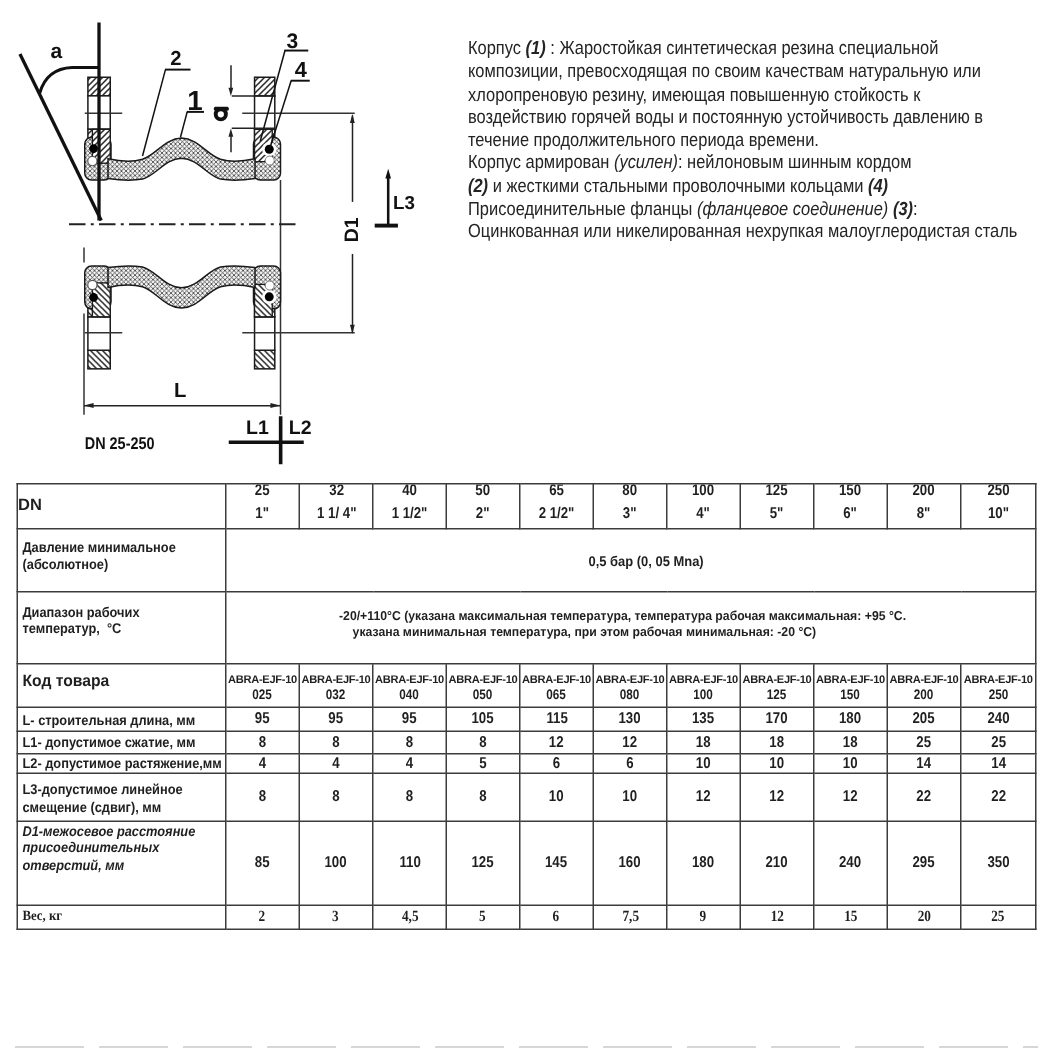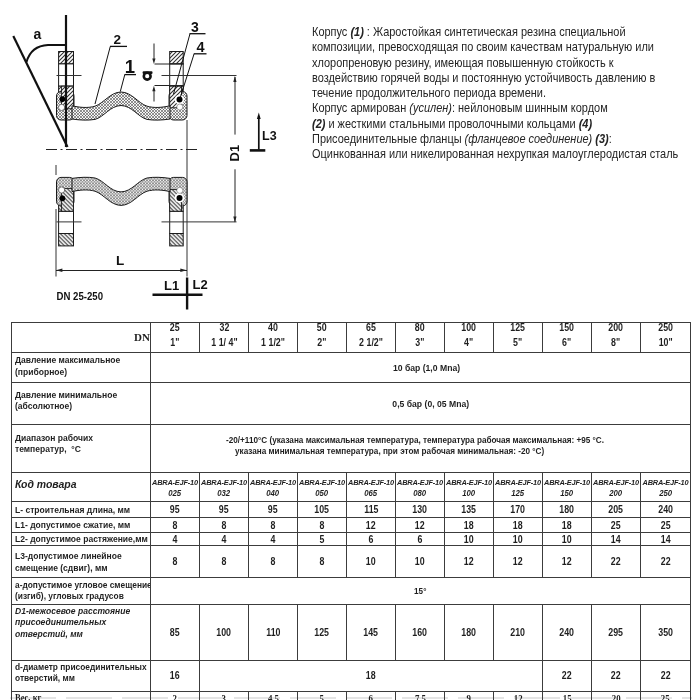--- a/index.html
+++ b/index.html
@@ -180,50 +180,46 @@
           <col style="width:49px;">
           <col style="width:49px;">
           <col style="width:49px;">
     <col style="width:49px;">
           <col style="width:49px;">
           <col style="width:50px;">
   </colgroup>
 
   <tbody>
           <tr style="height:30.3px;">
-    <td class="lab" style="text-align:right;font-size:11px;padding-left:0;font-family:Liberation Serif, serif;">DN</td>
+    <td class="lab" style="text-align:left;font-size:11px;padding-left:0;">DN</td>
     <td class="hdr"><span class="t">25<br>1"</span></td>
     <td class="hdr"><span class="t">32<br>1 1/ 4"</span></td>
     <td class="hdr"><span class="t">40<br>1 1/2"</span></td>
     <td class="hdr"><span class="t">50<br>2"</span></td>
     <td class="hdr"><span class="t">65<br>2 1/2"</span></td>
     <td class="hdr"><span class="t">80<br>3"</span></td>
     <td class="hdr"><span class="t">100<br>4"</span></td>
     <td class="hdr"><span class="t">125<br>5"</span></td>
     <td class="hdr"><span class="t">150<br>6"</span></td>
     <td class="hdr"><span class="t">200<br>8"</span></td>
     <td class="hdr"><span class="t">250<br>10"</span></td>
   </tr>
 
-  <tr style="height:30px;">
-    <td class="lab" style="padding-bottom:4px;"><span class="t">Давление максимальное<br>(приборное)</span></td>
-    <td class="val" colspan="11" style="font-size:9.4px;padding-left:12px;"><span class="t" style="transform:scaleX(0.92);">10 бар (1,0 Mna)</span></td>
-  </tr>
 
   <tr style="height:41.7px;">
     <td class="lab" style="padding-bottom:7px;"><span class="t">Давление минимальное<br>(абсолютное)</span></td>
     <td class="val" colspan="11" style="font-size:9.4px;padding-left:20px;"><span class="t" style="transform:scaleX(0.92);">0,5 бар (0, 05 Mna)</span></td>
   </tr>
 
   <tr style="height:48px;">
     <td class="lab" style="padding-bottom:11px;"><span class="t">Диапазон рабочих<br>температур,&nbsp; °С</span></td>
     <td class="val" colspan="11" style="font-size:8.6px;line-height:10.8px;text-align:left;padding-left:74.5px;padding-bottom:5px;"><span style="display:inline-block;transform:scaleX(0.95);transform-origin:left center;">-20/+110°С (указана максимальная температура, температура рабочая максимальная: +95 °С.<br>&nbsp;&nbsp;&nbsp;&nbsp;указана минимальная температура, при этом рабочая минимальная: -20 °С)</span></td>
   </tr>
 
-  <tr style="height:29px;font-style:italic;">
+  <tr style="height:29px;">
     <td class="lab" style="font-size:11px;padding-bottom:5px;"><span class="t" style="transform:scaleX(0.95);">Код товара</span></td>
     <td class="val code"><span style="letter-spacing:-0.2px;">ABRA-EJF-10</span><br><span class="n t">025</span></td>
     <td class="val code"><span style="letter-spacing:-0.2px;">ABRA-EJF-10</span><br><span class="n t">032</span></td>
     <td class="val code"><span style="letter-spacing:-0.2px;">ABRA-EJF-10</span><br><span class="n t">040</span></td>
     <td class="val code"><span style="letter-spacing:-0.2px;">ABRA-EJF-10</span><br><span class="n t">050</span></td>
     <td class="val code"><span style="letter-spacing:-0.2px;">ABRA-EJF-10</span><br><span class="n t">065</span></td>
     <td class="val code"><span style="letter-spacing:-0.2px;">ABRA-EJF-10</span><br><span class="n t">080</span></td>
     <td class="val code"><span style="letter-spacing:-0.2px;">ABRA-EJF-10</span><br><span class="n t">100</span></td>
     <td class="val code"><span style="letter-spacing:-0.2px;">ABRA-EJF-10</span><br><span class="n t">125</span></td>
     <td class="val code"><span style="letter-spacing:-0.2px;">ABRA-EJF-10</span><br><span class="n t">150</span></td>
@@ -284,48 +280,36 @@
             <td class="val"><span class="t">8</span></td>
     <td class="val"><span class="t">10</span></td>
             <td class="val"><span class="t">10</span></td>
             <td class="val"><span class="t">12</span></td>
             <td class="val"><span class="t">12</span></td>
     <td class="val"><span class="t">12</span></td>
             <td class="val"><span class="t">22</span></td>
             <td class="val"><span class="t">22</span></td>
   </tr>
 
-  <tr style="height:27px;">
-    <td class="lab" style="font-size:9.2px;line-height:11px;"><span class="t">а-допустимое угловое смещение<br>(изгиб), угловых градусов</span></td>
-    <td class="val" colspan="11" style="font-size:9.6px;"><span class="t">15°</span></td>
-  </tr>
 
   <tr style="height:45.5px;">
     <td class="lab" style="padding-bottom:21px;font-style:italic;"><span class="t">D1-межосевое расстояние<br>присоединительных<br>отверстий, мм</span></td>
     <td class="val"><span class="t">85</span></td>
             <td class="val"><span class="t">100</span></td>
             <td class="val"><span class="t">110</span></td>
             <td class="val"><span class="t">125</span></td>
     <td class="val"><span class="t">145</span></td>
             <td class="val"><span class="t">160</span></td>
             <td class="val"><span class="t">180</span></td>
             <td class="val"><span class="t">210</span></td>
     <td class="val"><span class="t">240</span></td>
             <td class="val"><span class="t">295</span></td>
             <td class="val"><span class="t">350</span></td>
   </tr>
 
-  <tr style="height:30.5px;">
-    <td class="lab" style="font-size:9.2px;line-height:11px;padding-bottom:5px;"><span class="t">d-диаметр присоединительных<br>отверстий, мм</span></td>
-    <td class="val"><span class="t">16</span></td>
-    <td class="val" colspan="7"><span class="t">18</span></td>
-    <td class="val"><span class="t">22</span></td>
-            <td class="val"><span class="t">22</span></td>
-            <td class="val"><span class="t">22</span></td>
-  </tr>
 
   <tr style="height:15.5px;font-family:Liberation Serif, serif;">
     <td class="lab"><span class="t">Вес, кг</span></td>
     <td class="val"><span class="t">2</span></td>
             <td class="val"><span class="t">3</span></td>
             <td class="val"><span class="t">4,5</span></td>
             <td class="val"><span class="t">5</span></td>
     <td class="val"><span class="t">6</span></td>
             <td class="val"><span class="t">7,5</span></td>
             <td class="val"><span class="t">9</span></td>

